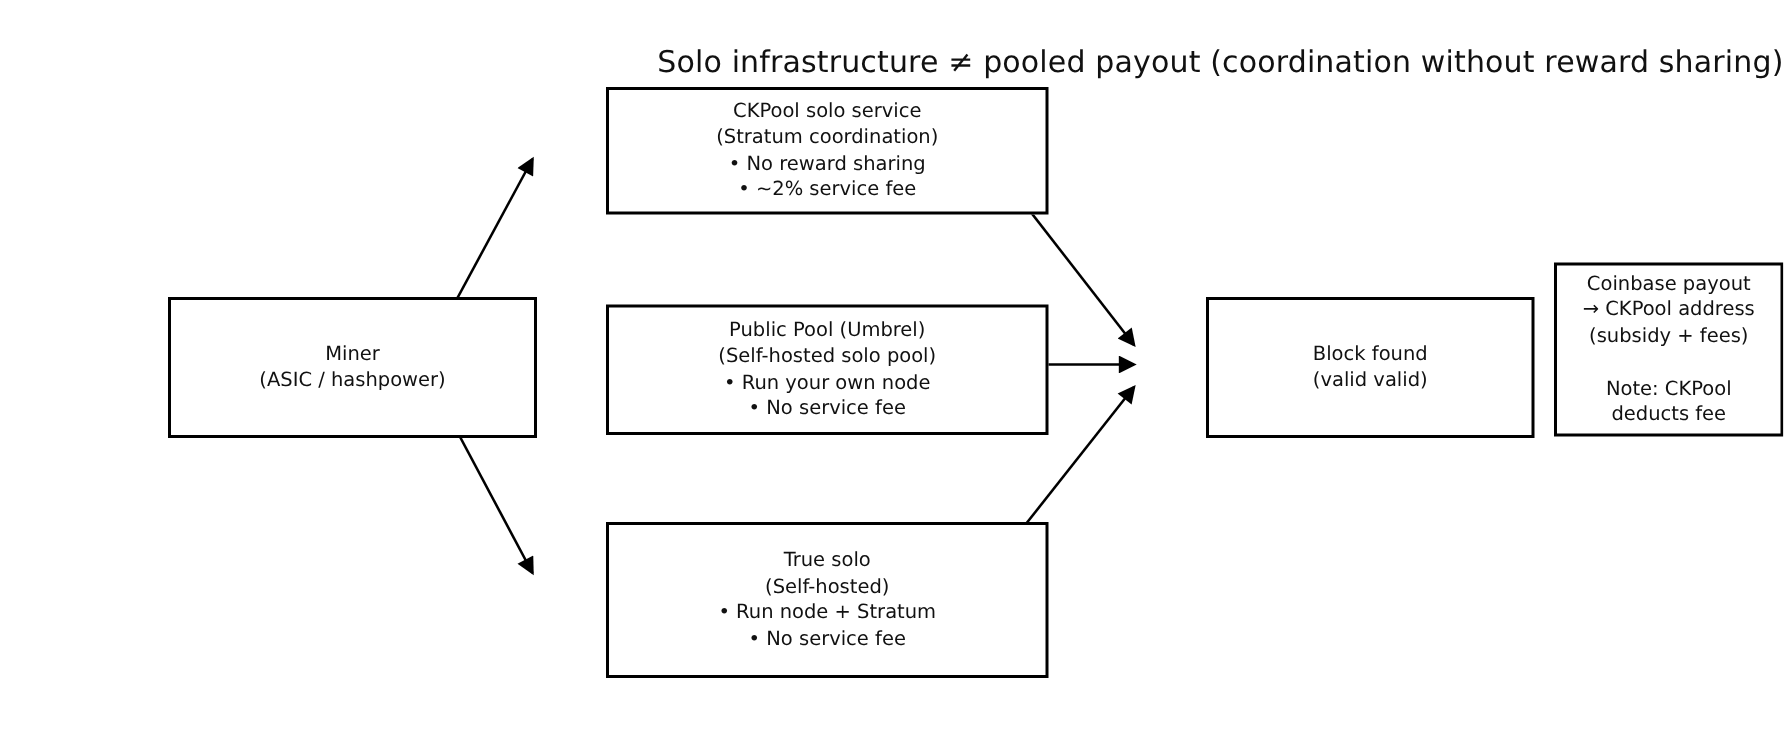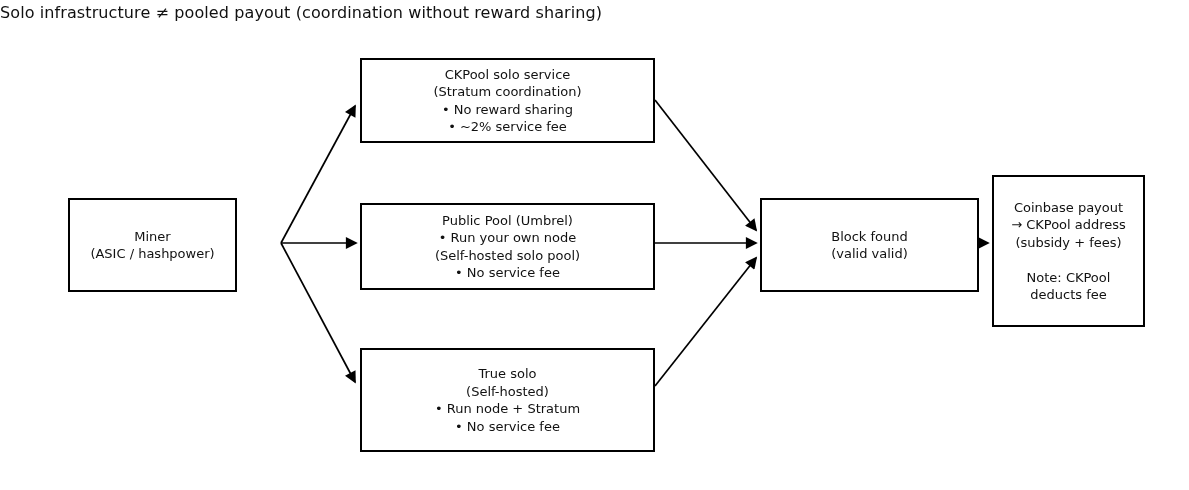--- a/index.html
+++ b/index.html
@@ -31,50 +31,51 @@
     width: 1189px;
     height: 490px;
   }
   .arrows line {
     stroke: var(--arrow);
     stroke-width: 1.7;
   }
   .arrowhead-shape { fill: var(--arrow); }
   .title {
     position: absolute;
-    top: 3px;
+    top: 29px;
     left: 0;
     width: 100%;
-    text-align: left;
-    font-size: 16px;
+    text-align: right;
+    font-size: 20px;
     letter-spacing: 0.1px;
   }
   .node {
     position: absolute;
     border: 2px solid var(--box-border);
     background: var(--box-fill);
     display: flex;
     flex-direction: column;
     justify-content: center;
     align-items: center;
     text-align: center;
     font-size: 13px;
+    margin-left: 44px;
   }
   .line {
     line-height: 17.5px;
     min-height: 17.5px;
     white-space: nowrap;
   }
   
-  #node-miner       { left: 68px;  top: 198px; width: 169px; height: 94px; }
+  #node-miner       { left: 68px;  top: 198px; width: 246px; height: 94px; }
   #node-ckpool      { left: 360px; top: 58px;  width: 295px; height: 85px; }
   #node-public-pool { left: 360px; top: 203px; width: 295px; height: 87px; }
   #node-true-solo   { left: 360px; top: 348px; width: 295px; height: 104px; }
   #node-block-found { left: 760px; top: 198px; width: 219px; height: 94px; }
-  #node-coinbase    { left: 992px; top: 175px; width: 153px; height: 152px; }
+  #node-coinbase    { left: 992px; top: 175px; width: 153px; height: 116px; }
 </style>
 </head>
 <body>
 
 <div class="canvas">
 
   <svg class="arrows" viewBox="0 0 1189 490" xmlns="http://www.w3.org/2000/svg">
     <defs>
       <marker id="arrow" viewBox="0 0 10 10" refX="8.5" refY="5" markerWidth="8" markerHeight="7" orient="auto-start-reverse">
         <path class="arrowhead-shape" d="M0,0 L10,5 L0,10 z"></path>
@@ -98,22 +99,22 @@
 
   <div class="node" id="node-ckpool">
     <div class="line">CKPool solo service</div>
     <div class="line">(Stratum coordination)</div>
     <div class="line">• No reward sharing</div>
     <div class="line">• ~2% service fee</div>
   </div>
 
   <div class="node" id="node-public-pool">
     <div class="line">Public Pool (Umbrel)</div>
+    <div class="line">(Self-hosted solo pool)</div>
     <div class="line">• Run your own node</div>
-    <div class="line">(Self-hosted solo pool)</div>
     <div class="line">• No service fee</div>
   </div>
 
   <div class="node" id="node-true-solo">
     <div class="line">True solo</div>
     <div class="line">(Self-hosted)</div>
     <div class="line">• Run node + Stratum</div>
     <div class="line">• No service fee</div>
   </div>
 

